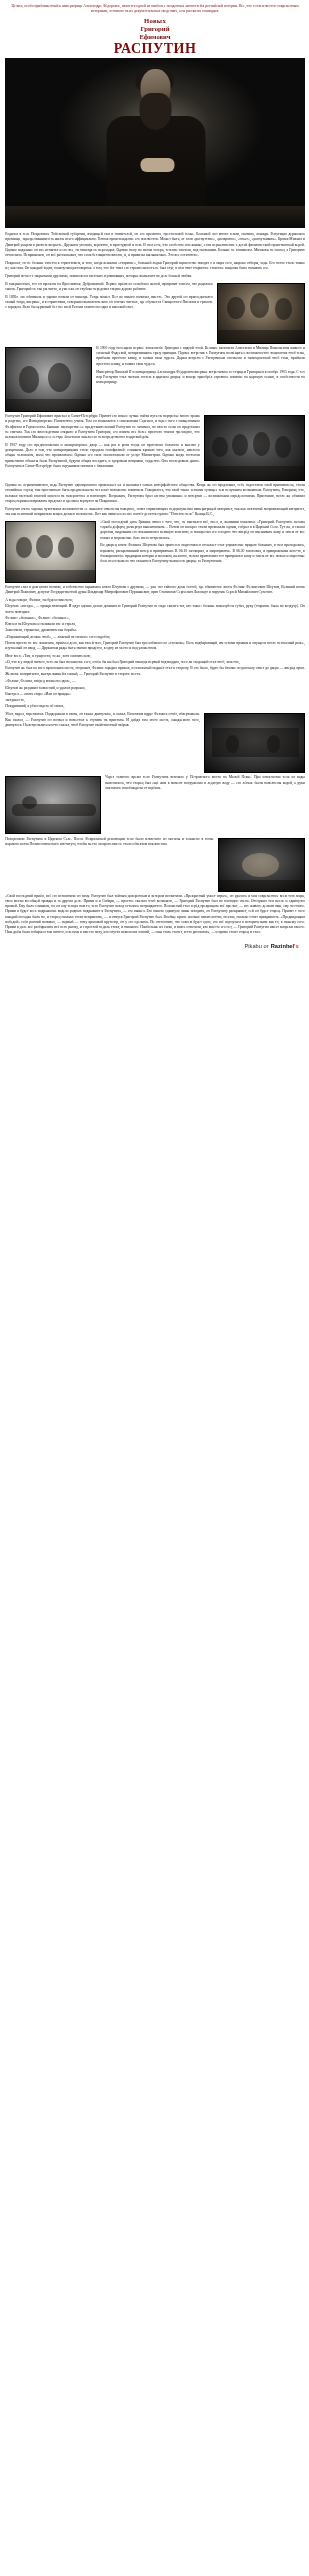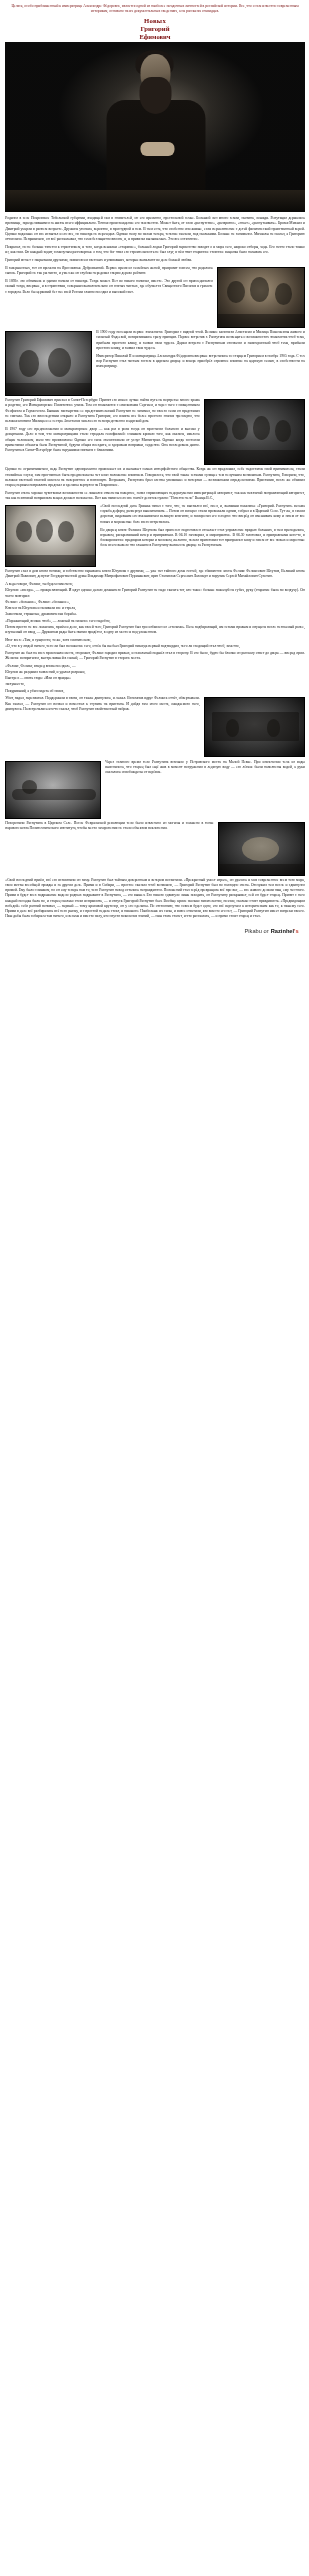--- a/index.html
+++ b/index.html
@@ -209,20 +209,21 @@
 <body>
 
 <div class="page">
 
   <div class="intro">Целясь, особо приближенный к императрице Александре Фёдоровне, является одной из наиболее загадочных личностей в российской истории. Все, что о нем известно современным историкам, основано на их документальных сведениях, а на рассказах очевидцев.</div>
 
   <div class="title-block">
     <div class="title-line1">Новых</div>
     <div class="title-line2">Григорий</div>
     <div class="title-line3">Ефимович</div>
+    <div class="title-main">РАСПУТИН</div>
   </div>
 
   <div class="hero">
     <div class="vig"></div>
     <div class="figure">
       <div class="body"></div>
       <div class="hair"></div>
       <div class="head"></div>
       <div class="beard"></div>
       <div class="hand"></div>

